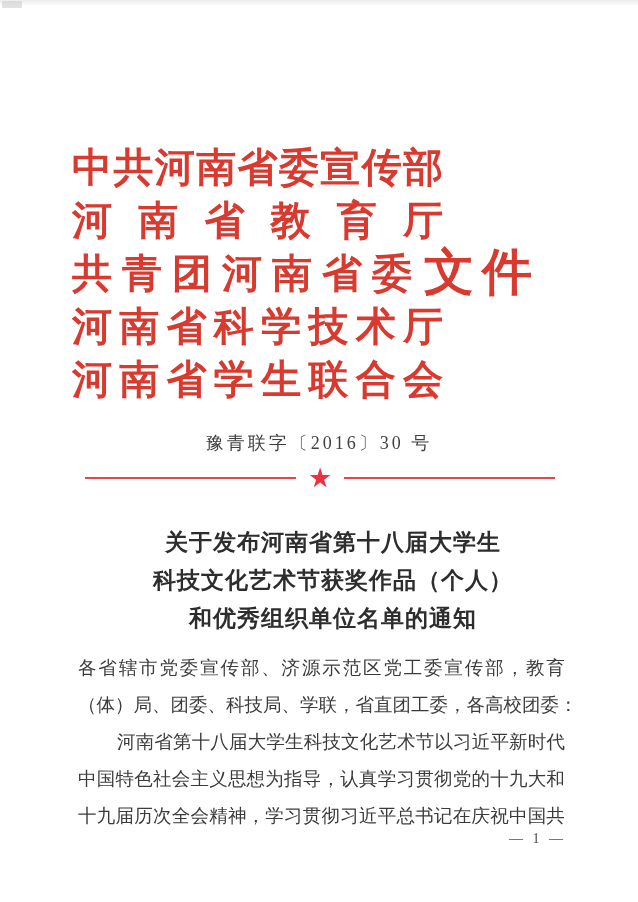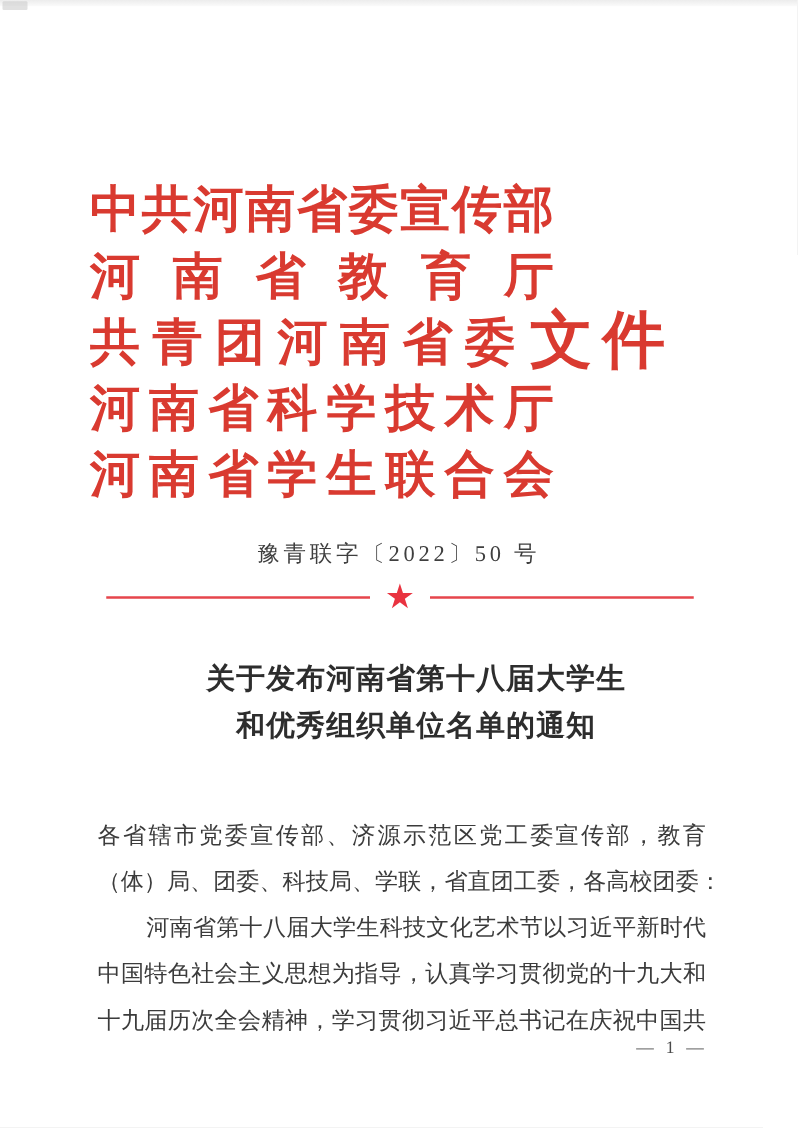--- a/index.html
+++ b/index.html
@@ -146,30 +146,31 @@
           <span>省</span>
           <span>学</span>
           <span>生</span>
           <span>联</span>
           <span>合</span>
           <span>会</span>
         </span>
     </div>
   </div>
 
-  <div class="doc-number">豫青联字〔2022〕50 号</div>
+  <div class="doc-number">豫青联字〔2016〕30 号</div>
 
   <div class="star-rule">
     <div class="rule-line"></div>
     <span class="star-glyph">★</span>
     <div class="rule-line"></div>
   </div>
 
   <div class="notice-title">
     <div class="title-line">关于发布河南省第十八届大学生</div>
+    <div class="title-line">科技文化艺术节获奖作品（个人）</div>
     <div class="title-line">和优秀组织单位名单的通知</div>
   </div>
 
   <div class="doc-body">
     <div class="body-line js-charspread">
         <span>各</span>
         <span>省</span>
         <span>辖</span>
         <span>市</span>
         <span>党</span>

